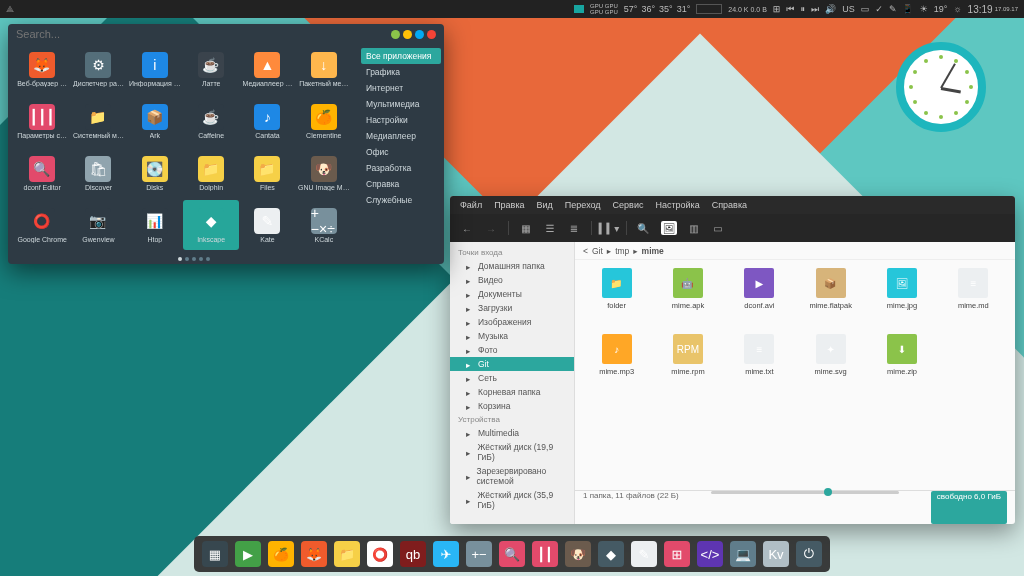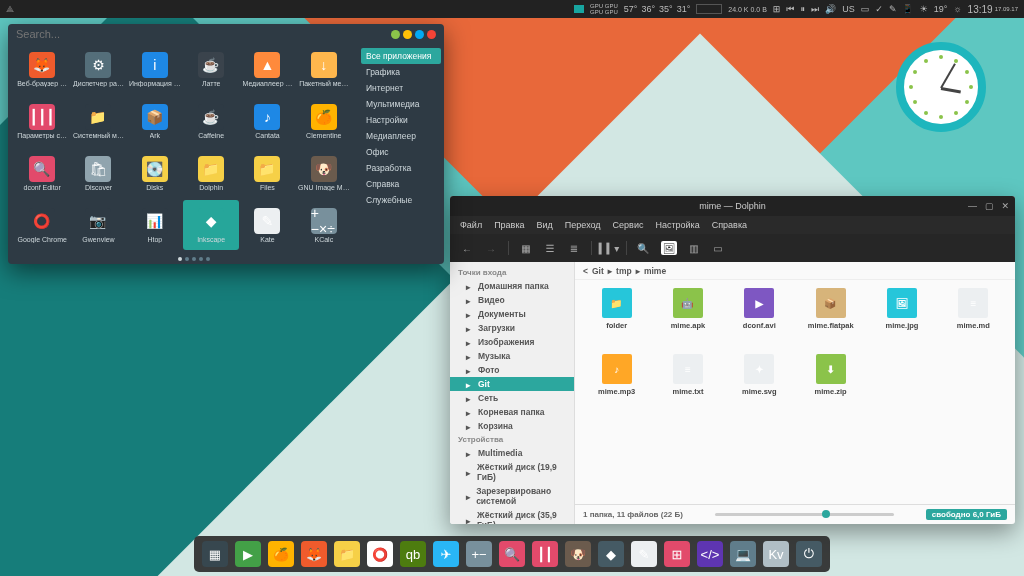--- a/index.html
+++ b/index.html
@@ -36,33 +36,33 @@
 .cat{padding:3px 5px;border-radius:2px;cursor:pointer;}
 .cat.sel{background:#2ca79e;color:#fff;}
 
 .dolphin{position:absolute;top:196px;left:450px;width:565px;height:328px;background:#fafafa;border-radius:3px;box-shadow:0 8px 24px rgba(0,0,0,.4);z-index:30;display:flex;flex-direction:column;overflow:hidden;}
 .dlp-title{height:20px;background:#222;display:flex;align-items:center;justify-content:center;color:#ccc;font-size:9px;position:relative;}
 .dlp-title .winbtns{position:absolute;right:6px;display:flex;gap:8px;color:#aaa;font-size:9px;}
 .dlp-menu{height:18px;background:#2a2a2a;display:flex;align-items:center;gap:12px;padding:0 10px;font-size:9px;color:#ccc;}
 .dlp-tool{height:28px;background:#262626;display:flex;align-items:center;gap:10px;padding:0 10px;color:#aaa;font-size:10px;}
 .tb{width:14px;height:14px;display:flex;align-items:center;justify-content:center;cursor:pointer;}
 .tbsep{width:1px;height:14px;background:#444;}
-.dlp-body{flex:1;display:flex;overflow:hidden;font-weight:bold;}
+.dlp-body{flex:1;display:flex;overflow:hidden;}
 .dlp-side{width:125px;background:#f0f0f0;border-right:1px solid #ddd;padding:4px 0;font-size:8.5px;color:#555;overflow:hidden;}
 .side-hdr{padding:2px 8px;color:#888;font-size:8px;}
 .side-item{padding:2px 8px 2px 16px;cursor:pointer;display:flex;align-items:center;gap:4px;}
 .side-item .ico{width:8px;height:8px;display:inline-block;}
 .side-item.sel{background:#2ca79e;color:#fff;}
 .dlp-main{flex:1;display:flex;flex-direction:column;}
 .crumbs{height:18px;display:flex;align-items:center;padding:0 8px;font-size:8.5px;color:#555;gap:4px;border-bottom:1px solid #eee;}
 .file-grid{flex:1;padding:8px;display:grid;grid-template-columns:repeat(6,1fr);grid-auto-rows:62px;gap:4px;}
 .file{display:flex;flex-direction:column;align-items:center;cursor:pointer;}
 .ficon{width:30px;height:30px;display:flex;align-items:center;justify-content:center;font-size:10px;color:#fff;border-radius:2px;}
 .flabel{font-size:7.5px;color:#444;margin-top:3px;}
-.dlp-status{height:20px;border-top:1px solid #ddd;display:flex;align-items:center;padding:0 8px;font-size:8px;color:#666;gap:24px;}
+.dlp-status{height:34px;border-top:1px solid #ddd;display:flex;padding:0 8px;font-size:8px;color:#666;gap:24px;}
 .slider{flex:1;height:3px;background:#ccc;border-radius:2px;margin:0 8px;position:relative;}
 .slider::after{content:"";position:absolute;width:8px;height:8px;background:#2ca79e;border-radius:50%;top:-3px;left:60%;}
 .free{background:#2ca79e;color:#fff;padding:1px 6px;border-radius:2px;font-size:8px;}
 
 .clock{position:absolute;top:42px;right:38px;width:90px;height:90px;border-radius:50%;background:#fff;border:8px solid #1eb6bd;z-index:20;}
 .clock .tick{position:absolute;width:4px;height:4px;background:#8bc34a;border-radius:50%;left:50%;top:50%;transform-origin:0 0;}
 .hand{position:absolute;left:50%;top:50%;background:#444;transform-origin:0 50%;}
 .hh{width:20px;height:3px;transform:rotate(10deg);}
 .mh{width:28px;height:2px;transform:rotate(-60deg);}
 
@@ -256,28 +256,20 @@
       <div class="tick" style="transform: translate(-27.9808px, 13px);"></div>
       <div class="tick" style="transform: translate(-32px, -2px);"></div>
       <div class="tick" style="transform: translate(-27.9808px, -17px);"></div>
       <div class="tick" style="transform: translate(-17px, -27.9808px);"></div>
     </div>
   <div class="hand hh"></div>
   <div class="hand mh"></div>
 </div>
 
 <div class="dolphin">
-  <div class="dlp-title">
-    <span>mime — Dolphin</span>
-    <div class="winbtns">
-      <span>—</span>
-      <span>▢</span>
-      <span>✕</span>
-    </div>
-  </div>
   <div class="dlp-menu" id="dlp-menu">
       <span>Файл</span>
       <span>Правка</span>
       <span>Вид</span>
       <span>Переход</span>
       <span>Сервис</span>
       <span>Настройка</span>
       <span>Справка</span>
     </div>
   <div class="dlp-tool">
@@ -342,20 +334,24 @@
           </div>
           <div class="file">
             <div class="ficon" style="background:#eceff1">≡</div>
             <div class="flabel">mime.md</div>
           </div>
           <div class="file">
             <div class="ficon" style="background:#ffa726">♪</div>
             <div class="flabel">mime.mp3</div>
           </div>
           <div class="file">
+            <div class="ficon" style="background:#e9c46a">RPM</div>
+            <div class="flabel">mime.rpm</div>
+          </div>
+          <div class="file">
             <div class="ficon" style="background:#eceff1">≡</div>
             <div class="flabel">mime.txt</div>
           </div>
           <div class="file">
             <div class="ficon" style="background:#eceff1">✦</div>
             <div class="flabel">mime.svg</div>
           </div>
           <div class="file">
             <div class="ficon" style="background:#8bc34a">⬇</div>
             <div class="flabel">mime.zip</div>
@@ -370,21 +366,21 @@
   </div>
 </div>
 
 <div class="dock" id="dock">
     <div class="dicon" style="background: rgb(55, 71, 79);">▦</div>
     <div class="dicon" style="background: rgb(67, 160, 71);">▶</div>
     <div class="dicon" style="background: rgb(255, 179, 0);">🍊</div>
     <div class="dicon" style="background: rgb(239, 91, 44);">🦊</div>
     <div class="dicon" style="background: rgb(246, 208, 71);">📁</div>
     <div class="dicon" style="background: rgb(255, 255, 255);">⭕</div>
-    <div class="dicon" style="background: #4d7c0f;">qb</div>
+    <div class="dicon" style="background: #7f1d1d;">qb</div>
     <div class="dicon" style="background: rgb(41, 182, 246);">✈</div>
     <div class="dicon" style="background: rgb(120, 144, 156);">+−</div>
     <div class="dicon" style="background: rgb(226, 74, 107);">🔍</div>
     <div class="dicon" style="background: rgb(226, 74, 107);">┃┃</div>
     <div class="dicon" style="background: rgb(107, 91, 77);">🐶</div>
     <div class="dicon" style="background: rgb(69, 90, 100);">◆</div>
     <div class="dicon" style="background: rgb(236, 239, 241);">✎</div>
     <div class="dicon" style="background: rgb(226, 74, 107);">⊞</div>
     <div class="dicon" style="background: rgb(94, 53, 177);">&lt;/&gt;</div>
     <div class="dicon" style="background: rgb(96, 125, 139);">💻</div>

